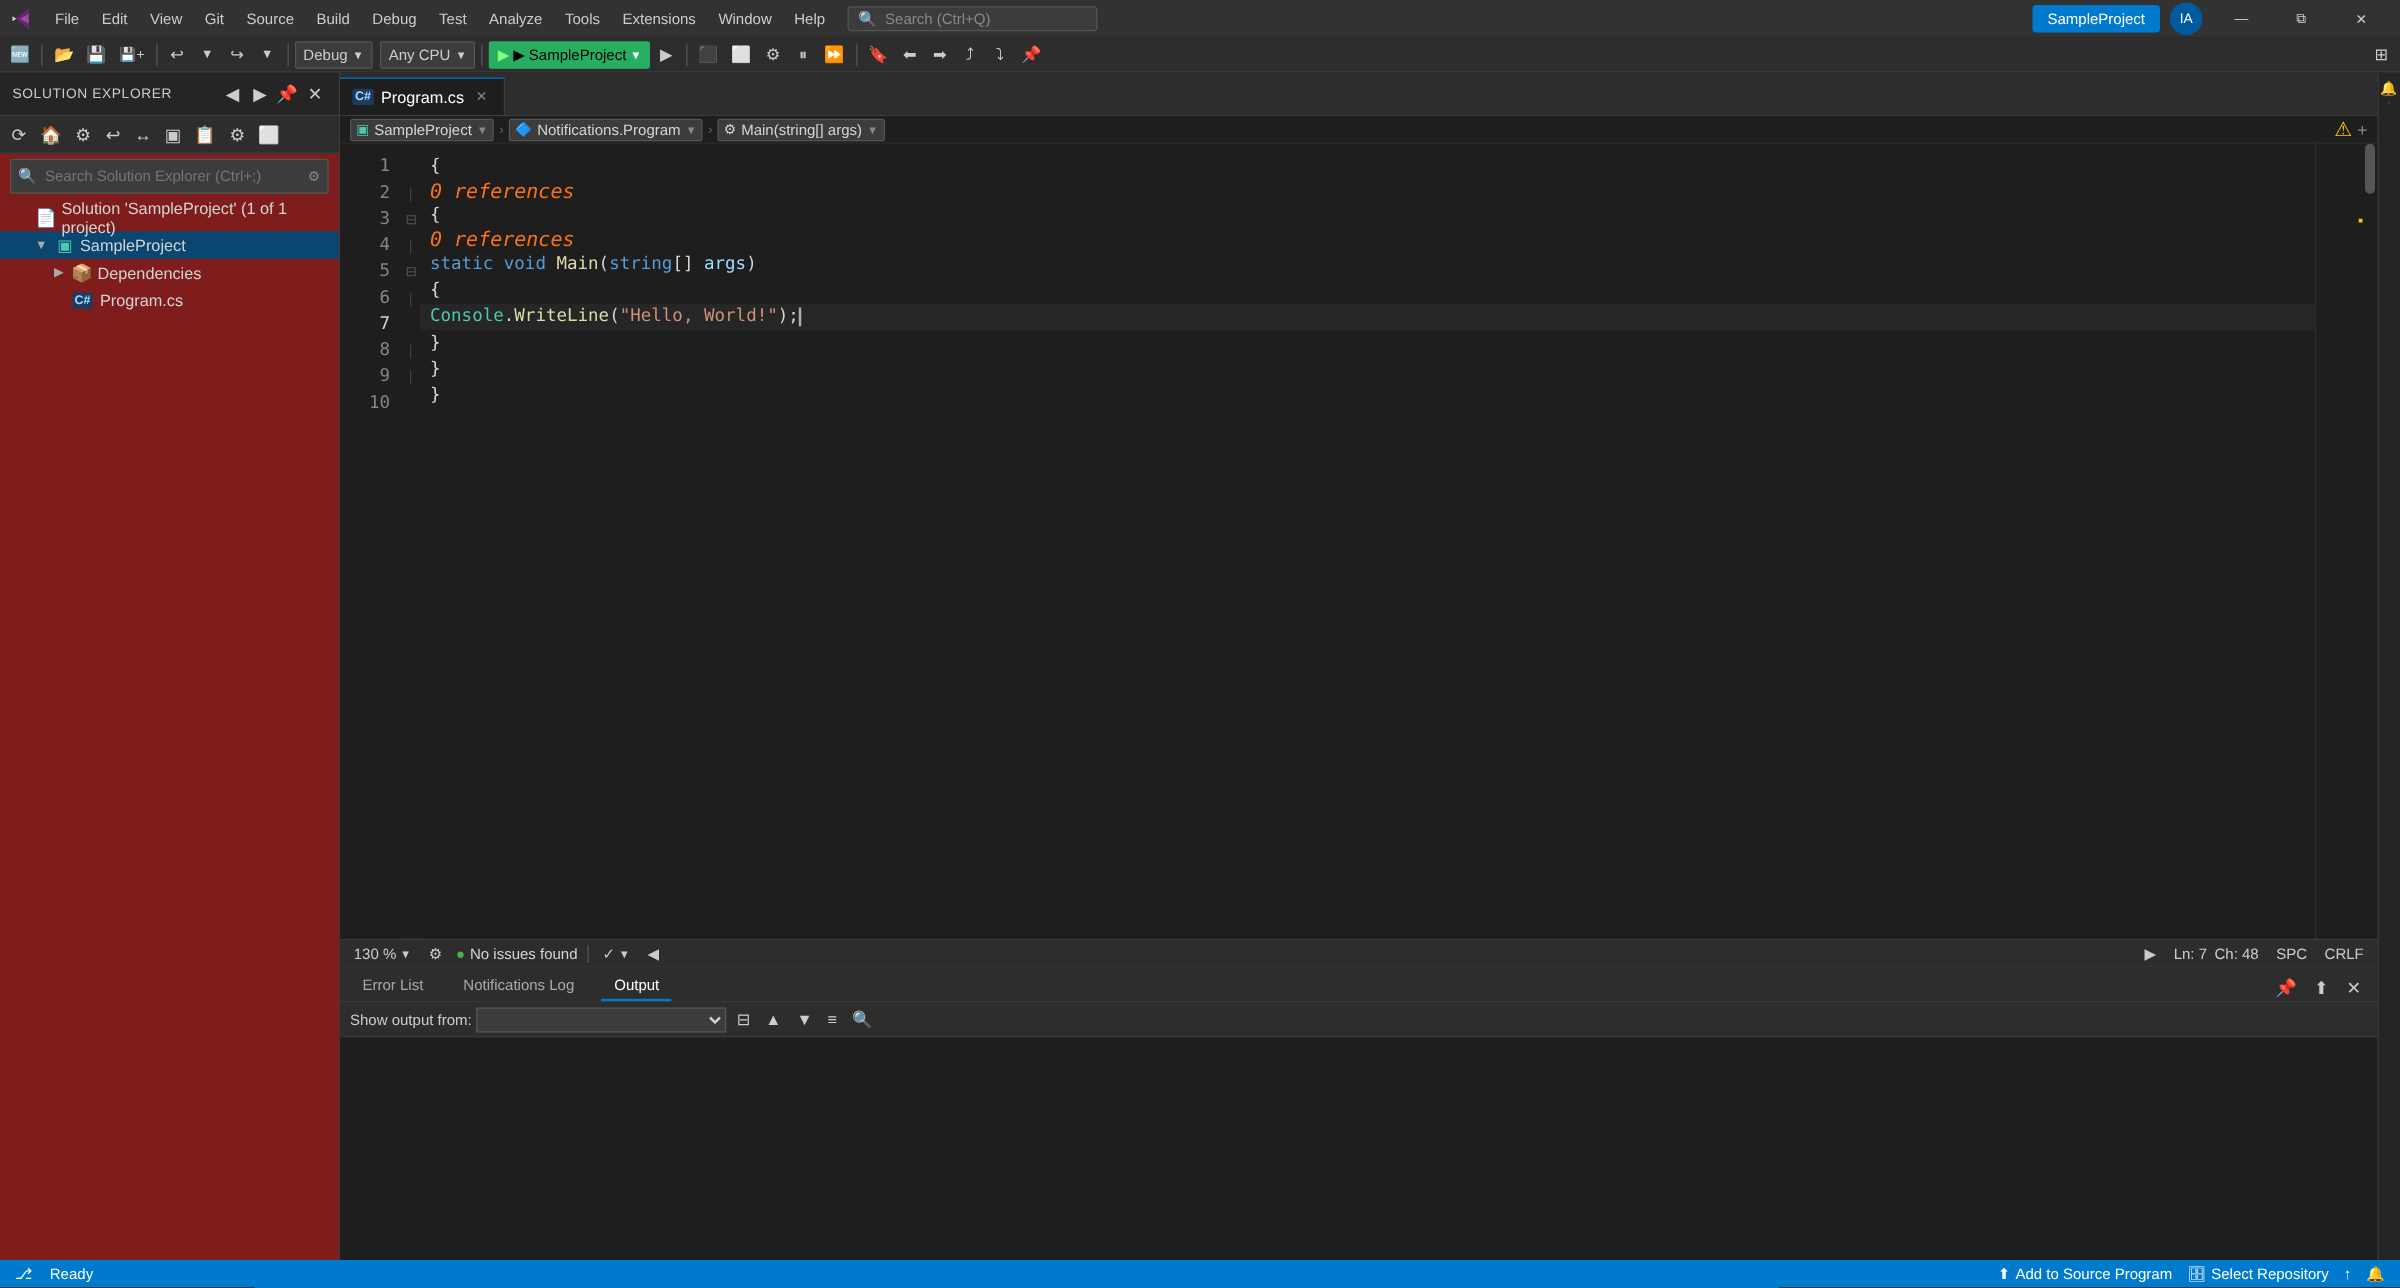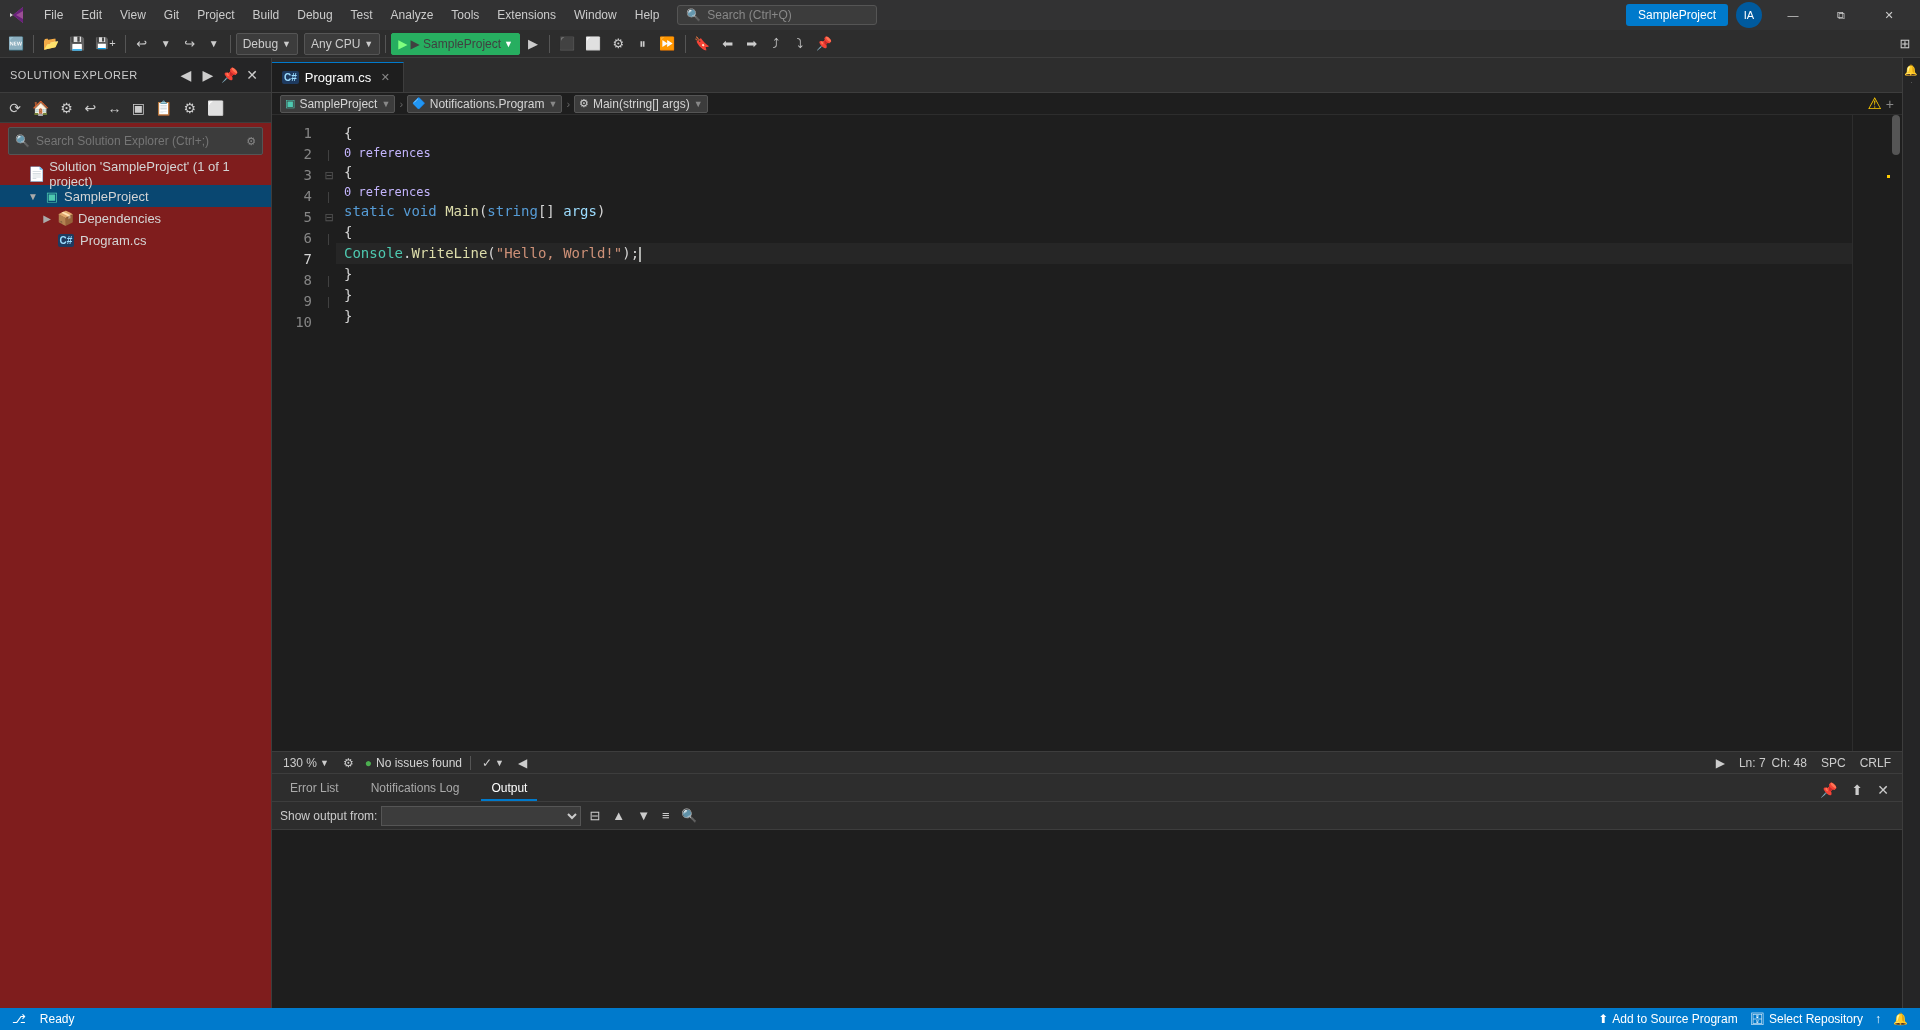--- a/index.html
+++ b/index.html
@@ -341,21 +341,21 @@
       background: rgba(255,255,255,0.04);
     }
     .code-text { flex: 1; }
 
     
     .kw { color: #569cd6; }
     .cls { color: #4ec9b0; }
     .fn { color: #dcdcaa; }
     .str { color: #ce9178; }
     .punct { color: #d4d4d4; }
-    .ref-text { color: #c4b5fd; font-size: 12px; line-height: 18px; }
+    .ref-text { color: #f97316; font-size: 16px; line-height: 18px; font-style: italic; }
     .param { color: #9cdcfe; }
     .ns { color: #4fc1ff; }
     @keyframes blink { 50% { opacity: 0; } }
 
     
     .status-bar {
       height: 22px;
       background: #007acc;
       display: flex;
       align-items: center;
@@ -529,21 +529,21 @@
       <path d="M15 2L5 10l10 8V2z" fill="#9b4f96"></path>
       <path d="M5 10L15 2v4L8 10l7 4v4L5 10z" fill="#68217a"></path>
       <polygon points="5,10 2,8 2,12" fill="#fff" opacity="0.8"></polygon>
     </svg>
   </div>
   <div class="title-bar-menu">
     <div class="menu-item">File</div>
     <div class="menu-item">Edit</div>
     <div class="menu-item">View</div>
     <div class="menu-item">Git</div>
-    <div class="menu-item">Project</div>
+    <div class="menu-item">Source</div>
     <div class="menu-item">Build</div>
     <div class="menu-item">Debug</div>
     <div class="menu-item">Test</div>
     <div class="menu-item">Analyze</div>
     <div class="menu-item">Tools</div>
     <div class="menu-item">Extensions</div>
     <div class="menu-item">Window</div>
     <div class="menu-item">Help</div>
   </div>
   <div class="title-bar-search">
@@ -578,21 +578,21 @@
     <span>Debug</span>
     <span style="font-size:9px;">▼</span>
   </div>
   <div class="toolbar-dropdown" style="margin-left:4px;">
     <span>Any CPU</span>
     <span style="font-size:9px;">▼</span>
   </div>
   <div class="toolbar-separator"></div>
   <div class="toolbar-dropdown" style="background:#27ae60;border-color:#27ae60;color:white;gap:3px;">
     <span style="color:#7fff7f;">▶</span>
-    <span style="color:#404040;">▶ SampleProject</span>
+    <span style="color:#000000;">▶ SampleProject</span>
     <span style="font-size:9px;">▼</span>
   </div>
   <div class="toolbar-btn">▶</div>
   <div class="toolbar-separator"></div>
   <div class="toolbar-btn">⬛</div>
   <div class="toolbar-btn">⬜</div>
   <div class="toolbar-btn">⚙</div>
   <div class="toolbar-btn">⏸</div>
   <div class="toolbar-btn">⏩</div>
   <div class="toolbar-separator"></div>

